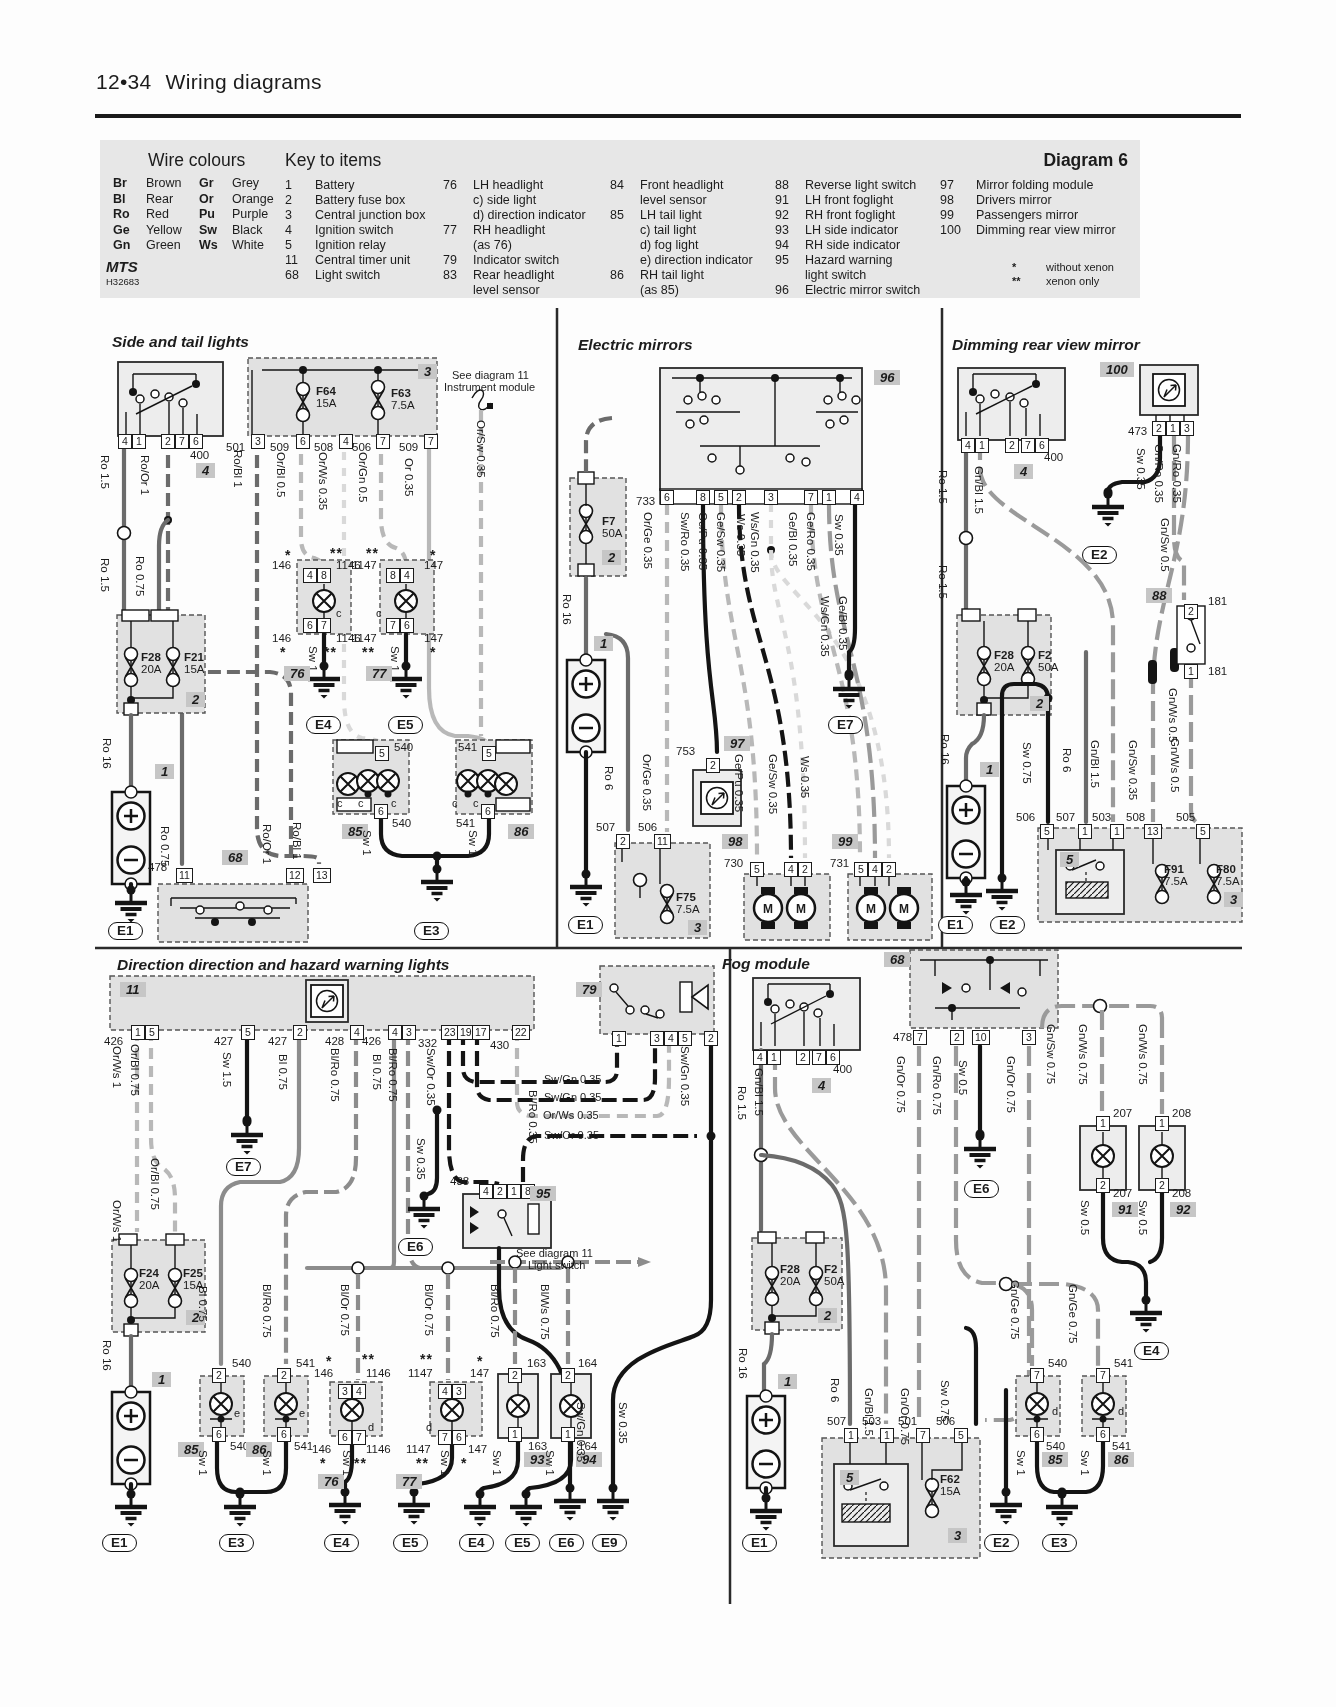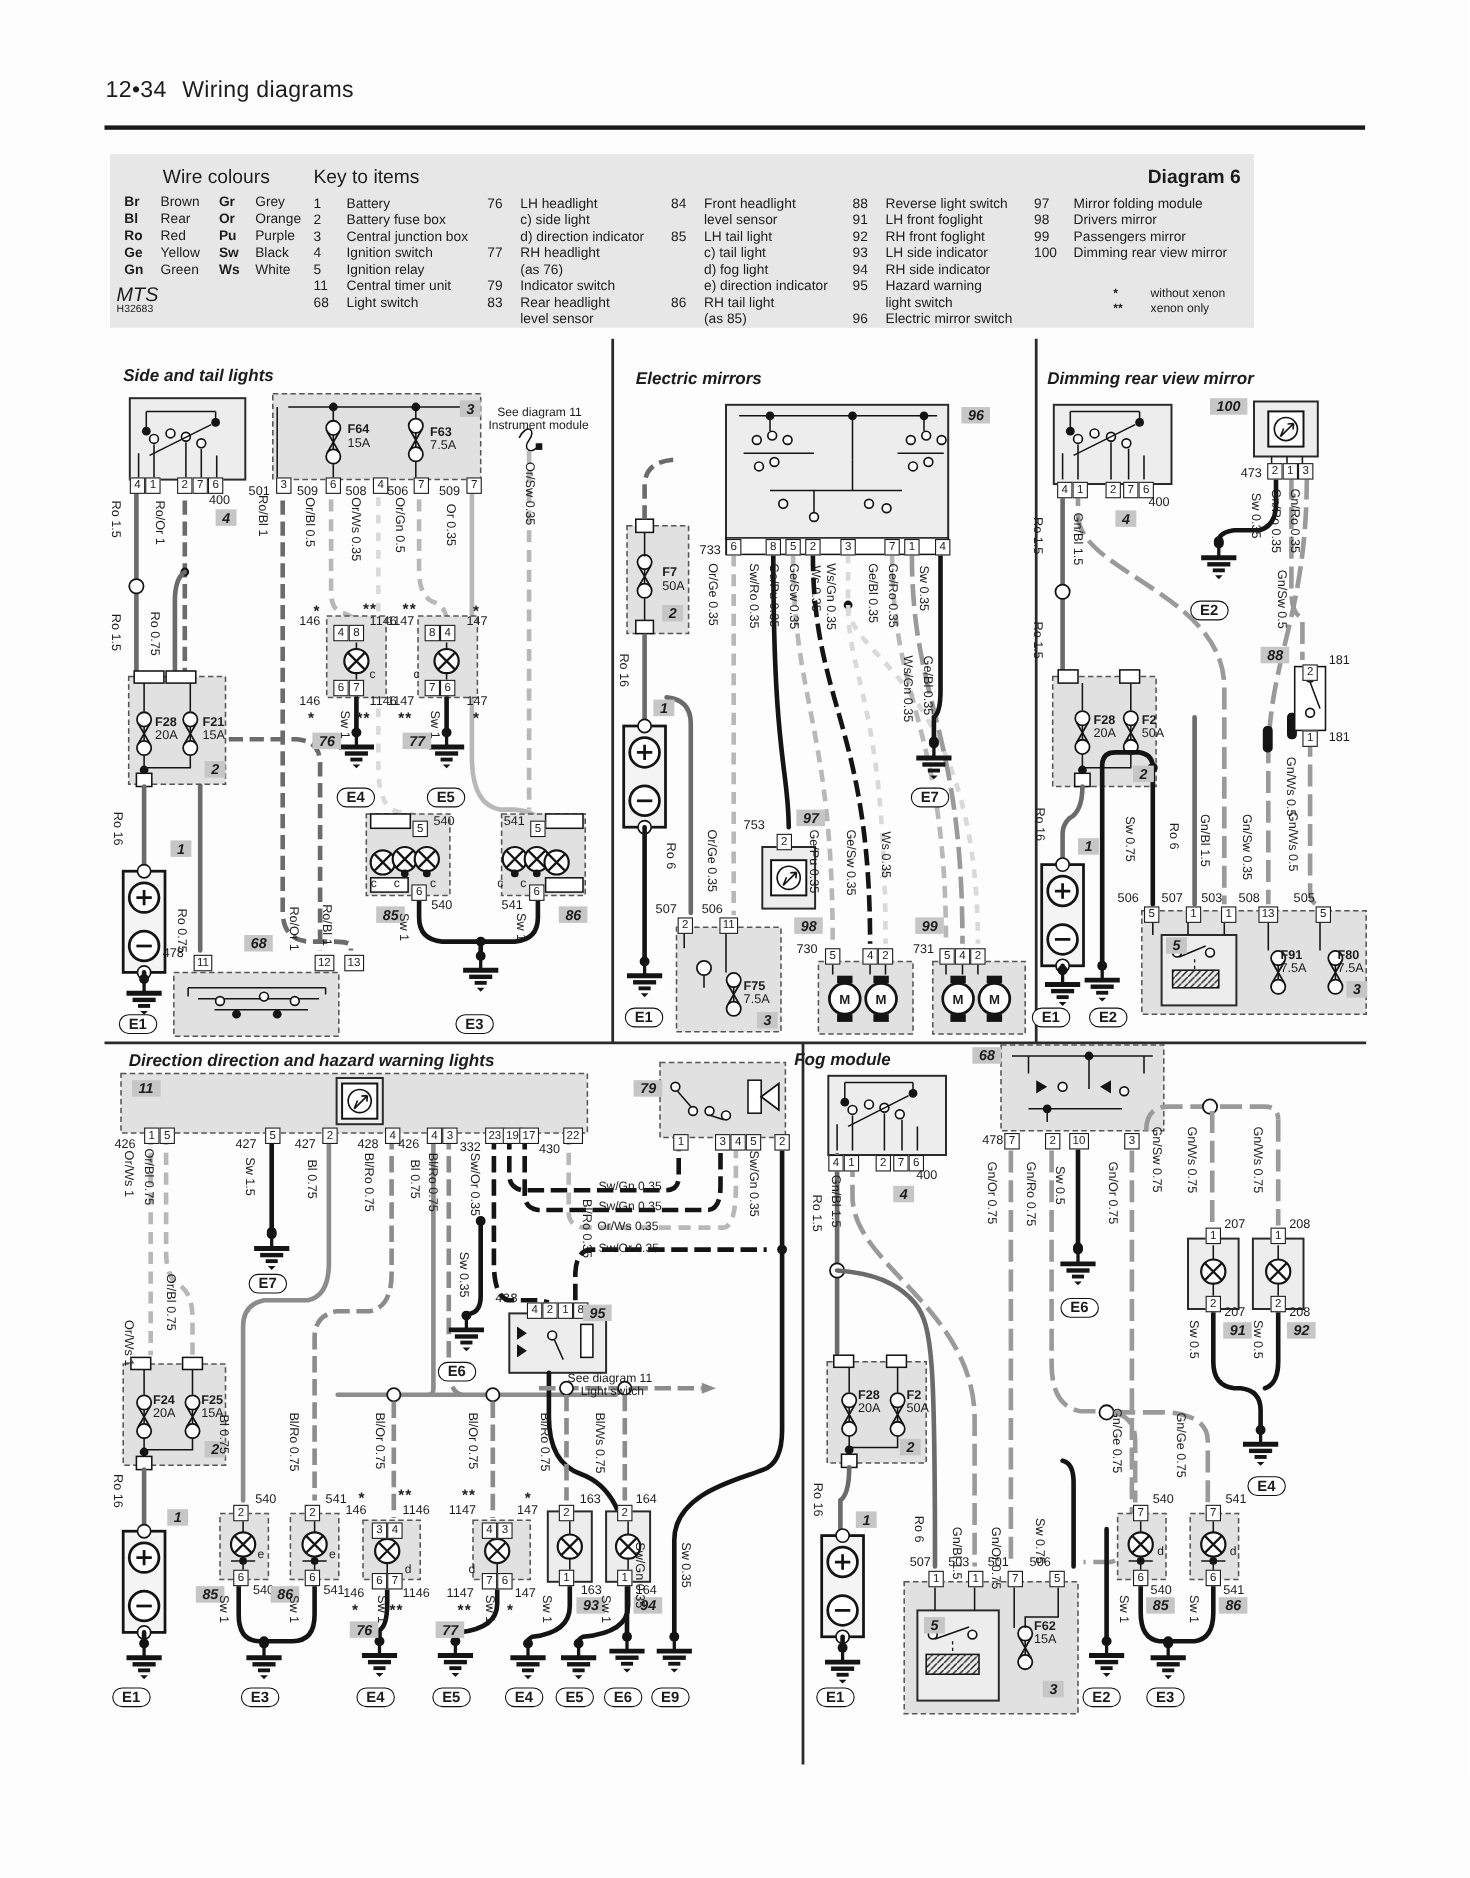--- a/index.html
+++ b/index.html
@@ -14,21 +14,21 @@
   .dg-title{position:absolute;right:12px;top:10px;font-size:17.5px;font-weight:bold;}
   .clist{position:absolute;top:36px;}
   .c1{left:13px;}.c2{left:99px;}
   .crow{display:flex;font-size:12.5px;line-height:15.5px;}
   .crow .knum{width:33px;font-weight:bold;flex:none;}
   .klist{position:absolute;top:38px;font-size:12.5px;}
   .k1{left:185px;}.k2{left:343px;}.k3{left:510px;}.k4{left:675px;}.k5{left:840px;}
   .krow{display:flex;line-height:15px;}
   .krow .knum{width:30px;flex:none;}
   .k5 .knum{width:36px;}
-  .mts{position:absolute;left:6px;top:118px;font-weight:normal;font-style:italic;font-size:18px;}
+  .mts{position:absolute;left:6px;top:118px;font-weight:bold;font-style:italic;font-size:15px;}
   .mts-code{position:absolute;left:6px;top:136px;font-size:9.5px;}
   .nlist{position:absolute;left:912px;top:120px;}
   .nrow{display:flex;font-size:11px;line-height:14px;}
   .nrow .knum{width:34px;font-weight:bold;flex:none;}
   .diagram{position:absolute;left:0;top:0;width:1336px;height:1707px;}
   .art{position:absolute;left:0;top:0;}
   .sec-title{position:absolute;font-size:15.5px;font-weight:bold;font-style:italic;white-space:nowrap;}
   .labels{position:absolute;left:0;top:0;width:1336px;height:1707px;pointer-events:none;}
   .lb{position:absolute;white-space:nowrap;line-height:1;color:#1c1c1c;}
   .w{font-size:11.5px;transform:rotate(90deg);transform-origin:0 0;}
@@ -971,21 +971,21 @@
         <span class="lb w" style="left: 436px; top: 1048px;">Sw/Or 0.35</span>
         <span class="lb t" style="left: 544px; top: 1074px;">Sw/Gn 0.35</span>
         <span class="lb t" style="left: 544px; top: 1092px;">Sw/Gn 0.35</span>
         <span class="lb t" style="left: 543px; top: 1110px;">Or/Ws 0.35</span>
         <span class="lb t" style="left: 544px; top: 1130px;">Sw/Or 0.35</span>
         <span class="lb w" style="left: 690px; top: 1046px;">Sw/Gn 0.35</span>
         <span class="lb e" style="left: 226px; top: 1158px;">E7</span>
         <span class="lb w" style="left: 160px; top: 1158px;">Or/Bl 0.75</span>
         <span class="lb w" style="left: 122px; top: 1200px;">Or/Ws 1</span>
         <span class="lb w" style="left: 426px; top: 1138px;">Sw 0.35</span>
-        <span class="lb c" style="left: 450px; top: 1176px; font-family: Liberation Mono, monospace;">438</span>
+        <span class="lb c" style="left: 450px; top: 1176px;">438</span>
         <span class="lb p" style="left: 479px; top: 1184px;">4</span>
         <span class="lb p" style="left: 493px; top: 1184px;">2</span>
         <span class="lb p" style="left: 507px; top: 1184px;">1</span>
         <span class="lb p" style="left: 521px; top: 1184px;">8</span>
         <span class="lb b" style="left: 530px; top: 1186px;">95</span>
         <span class="lb w" style="left: 538px; top: 1090px;">Bl/Ro 0.35</span>
         <span class="lb e" style="left: 398px; top: 1238px;">E6</span>
         <span class="lb t" style="left: 516px; top: 1248px;">See diagram 11</span>
         <span class="lb t" style="left: 528px; top: 1260px;">Light switch</span>
         <span class="lb f" style="left: 139px; top: 1268px;">F24</span>

